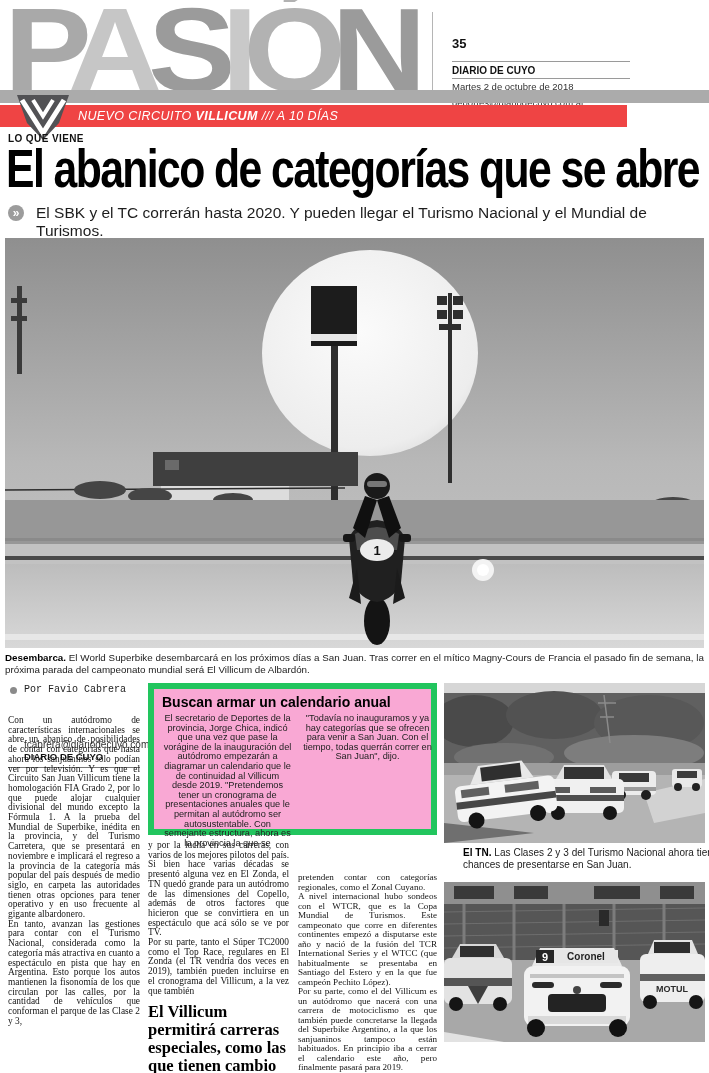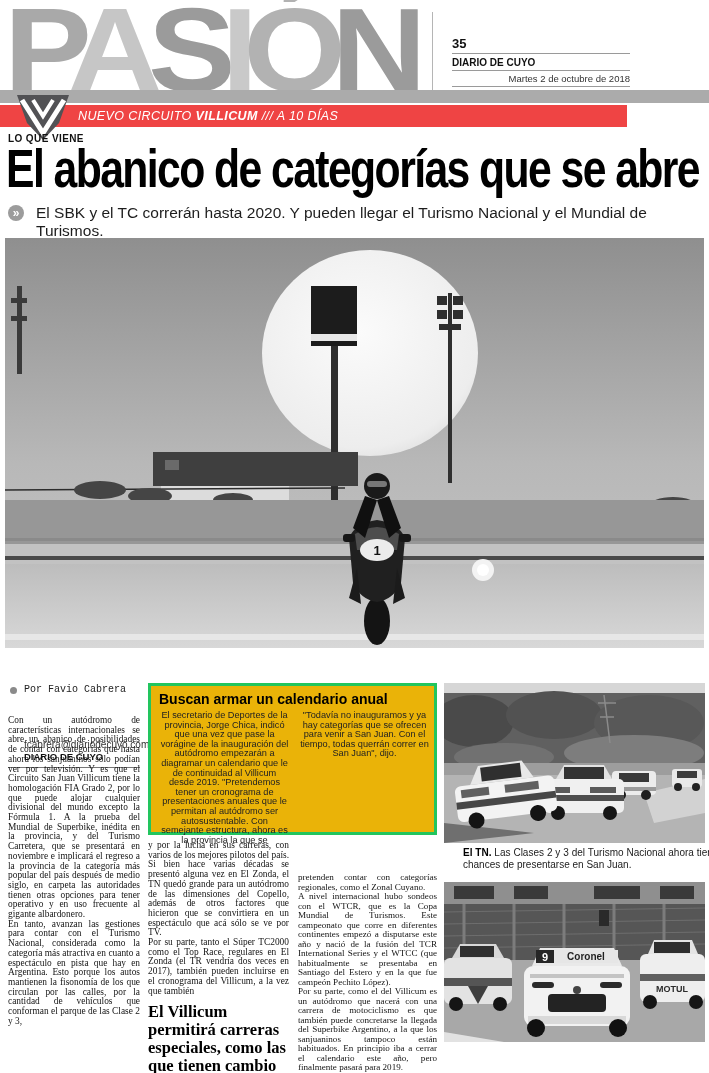--- a/index.html
+++ b/index.html
@@ -4,23 +4,23 @@
 <style>
   html,body{margin:0;padding:0;background:#e8e8e8;}
   .page{
     position:relative;width:709px;height:1073px;background:#ffffff;
     overflow:hidden;font-family:"Liberation Sans",sans-serif;color:#111;
     margin:0 auto;
   }
   
   .masthead-svg{position:absolute;left:4px;top:0;}
   .head-info{position:absolute;left:452px;top:36px;width:178px;}
-  .head-info .pagenum{font-size:13px;font-weight:bold;padding-bottom:2px;border-bottom:1px solid #9a9a9a;}
+  .head-info .pagenum{font-size:13px;font-weight:bold;padding-bottom:10px;border-bottom:1px solid #9a9a9a;}
   .head-info .paper{font-size:10px;font-weight:bold;padding:3px 0 2px;border-bottom:1px solid #9a9a9a;}
-  .head-info .date{font-size:9.5px;color:#333;padding:2px 0;border-bottom:1px solid #9a9a9a;text-align:right;}
+  .head-info .date{font-size:9.5px;color:#333;padding:2px 0;border-bottom:1px solid #9a9a9a;}
   .head-info .mail{font-size:9.5px;color:#333;padding:2px 0;}
   .head-divider{position:absolute;left:432px;top:12px;width:1px;height:78px;background:#b5b5b5;}
   .bar-gray{position:absolute;left:0;top:90px;width:709px;height:13px;background:#ababab;}
   .bar-dark{position:absolute;left:0;top:105px;width:627px;height:22px;background:#ef4444;font-style:italic;}
   .bar-dark .bar-text{position:absolute;left:78px;top:0;line-height:22px;color:#fff;font-size:12.5px;letter-spacing:.4px;white-space:nowrap;}
   .bar-text b{font-weight:bold;}
   .v-logo{position:absolute;left:16px;top:93px;}
   
   .kicker{position:absolute;left:8px;top:133px;font-size:10px;font-weight:bold;letter-spacing:.4px;}
   .headline-svg{position:absolute;left:6px;top:142px;}
@@ -41,21 +41,21 @@
   .byline .rule{margin-top:5px;border-bottom:1px solid #777;}
   .bodycol{position:absolute;font-family:"Liberation Serif","DejaVu Serif",serif;
     font-size:9.4px;line-height:9.7px;text-align:justify;color:#141414;overflow:hidden;}
   .bodycol p{margin:0;}
   .col1{left:8px;top:716px;width:132px;height:357px;}
   .col2{left:148px;top:841px;width:141px;height:232px;}
   .col3{left:298px;top:873px;width:139px;height:232px;font-size:9.1px;line-height:9.5px;}
   .pull-quote{margin-top:7px;font-family:"Liberation Serif","DejaVu Serif",serif;
     font-weight:bold;font-size:16.5px;line-height:18px;text-align:left;color:#000;}
   
-  .sidebox{position:absolute;left:148px;top:683px;width:289px;height:152px;border:3px solid #22c55e;box-sizing:border-box;background:#eab308;}
+  .sidebox{position:absolute;left:148px;top:683px;width:289px;height:152px;border:6px solid #22c55e;box-sizing:border-box;background:#f9a8d4;}
   .sidebox .box-title{padding:5px 8px 3px;font-size:14px;font-weight:bold;color:#000;}
   .boxcol{position:absolute;top:25px;width:131px;font-size:9.2px;line-height:9.6px;color:#222;text-align:center;}
   .boxcol p{margin:0 0 0 0;}
   .boxcol.c1{left:8px;}
   .boxcol.c2{left:148px;}
   
   .photo1{position:absolute;left:444px;top:683px;}
   .cap1{position:absolute;left:463px;top:847px;width:261px;font-size:10px;line-height:11.5px;color:#222;text-align:justify;}
   .photo2{position:absolute;left:444px;top:882px;}
   .cap2{position:absolute;left:444px;top:1046px;width:261px;font-size:9.8px;line-height:11.5px;color:#222;text-align:justify;}
@@ -179,37 +179,40 @@
       <path d="M384,258 L396,290 L384,300 L372,262 Z" fill="#101010"></path>
       <rect x="338" y="296" width="12" height="8" rx="3" fill="#161616"></rect>
       <rect x="394" y="296" width="12" height="8" rx="3" fill="#161616"></rect>
       <ellipse cx="372" cy="312" rx="17" ry="11" fill="#ececec"></ellipse>
       <text x="372" y="317" text-anchor="middle" style="font:bold 13px 'Liberation Sans',sans-serif" fill="#111">1</text>
       <path d="M352,330 L344,360 L356,366 Z" fill="#1b1b1b"></path>
       <path d="M392,330 L400,360 L388,366 Z" fill="#1b1b1b"></path>
     </g>
   </svg>
 
+  <div class="main-caption">
+    <span class="cap-lead">Desembarca.</span><span> El World Superbike desembarcará en los próximos días a San Juan. Tras correr en el mítico Magny-Cours de Francia el pasado fin de semana, la próxima parada del campeonato mundial será El Villicum de Albardón.</span>
+  </div>
 
   <div class="byline">
     <div class="dot"></div>
     <div class="b-author">Por Favio Cabrera</div>
     <div class="b-mail">fcabrera@diariodecuyo.com.ar</div>
     <div class="b-paper">DIARIO DE CUYO</div>
     <div class="rule"></div>
   </div>
 
   <div class="bodycol col1">
     <p>Con un autódromo de características internacionales se abre un abanico de posibilidades de contar con categorías que hasta ahora los sanjuaninos sólo podían ver por televisión. Y es que el Circuito San Juan Villicum tiene la homologación FIA Grado 2, por lo que puede alojar cualquier divisional del mundo excepto la Fórmula 1. A la prueba del Mundial de Superbike, inédita en la provincia, y del Turismo Carretera, que se presentará en noviembre e implicará el regreso a la provincia de la categoría más popular del país después de medio siglo, en carpeta las autoridades tienen otras opciones para tener operativo y en uso frecuente al gigante albardonero.</p>
     <p>En tanto, avanzan las gestiones para contar con el Turismo Nacional, considerada como la categoría más atractiva en cuanto a espectáculo en pista que hay en Argentina. Esto porque los autos mantienen la fisonomía de los que circulan por las calles, por la cantidad de vehículos que conforman el parque de las Clase 2 y 3,</p>
   </div>
 
   <div class="bodycol col2">
     <p>y por la lucha en sus carreras, con varios de los mejores pilotos del país. Si bien hace varias décadas se presentó alguna vez en El Zonda, el TN quedó grande para un autódromo de las dimensiones del Copello, además de otros factores que hicieron que se convirtiera en un espectáculo que acá sólo se ve por TV.</p>
-    <p>Por su parte, tanto el Súper TC2000 como el Top Race, regulares en El Zonda (el TR vendría dos veces en 2017), también pueden incluirse en el cronograma del Villicum, a la vez que también</p>
+    <p>Por su parte, tanto el Súper TC2000 como el Top Race, regulares en El Zonda (el TR vendría dos veces en 2019), también pueden incluirse en el cronograma del Villicum, a la vez que también</p>
     <div class="pull-quote">El Villicum permitirá carreras especiales, como las que tienen cambio de pilotos.</div>
   </div>
 
   <div class="bodycol col3">
     <p>pretenden contar con categorías regionales, como el Zonal Cuyano.</p>
     <p>A nivel internacional hubo sondeos con el WTCR, que es la Copa Mundial de Turismos. Este campeonato que corre en diferentes continentes empezó a disputarse este año y nació de la fusión del TCR International Series y el WTCC (que habitualmente se presentaba en Santiago del Estero y en la que fue campeón Pechito López).</p>
     <p>Por su parte, como el del Villicum es un autódromo que nacerá con una carrera de motociclismo es que también puede concretarse la llegada del Superbike Argentino, a la que los sanjuaninos tampoco están habituados. En principio iba a cerrar el calendario este año, pero finalmente pasará para 2019.</p>
   </div>
 
   <div class="sidebox">

